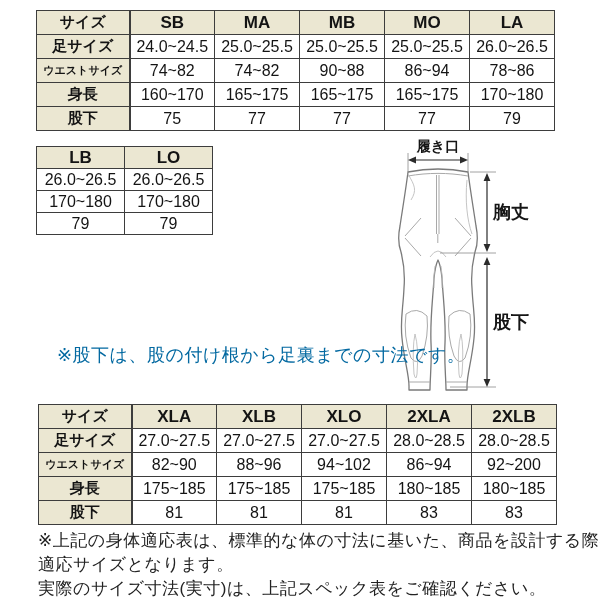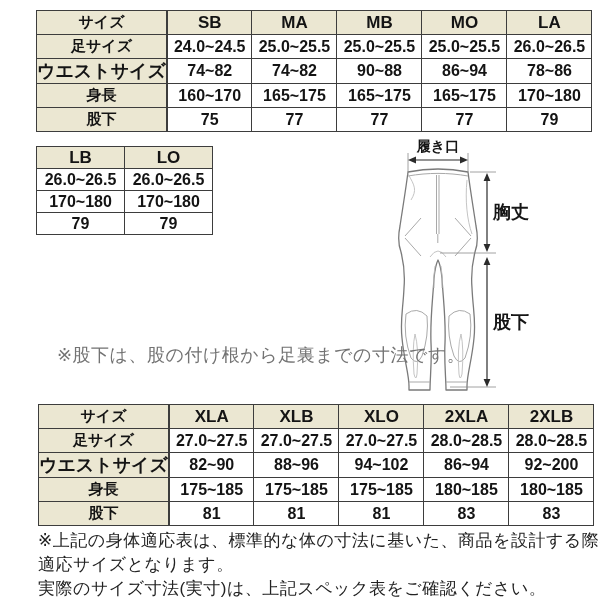--- a/index.html
+++ b/index.html
@@ -14,27 +14,27 @@
   .t1 th,.t1 td{height:23px;}
   .t2{left:36px;top:146px;padding-left:48px;}
   .t2 th,.t2 td{height:21px;}
   .t3{left:38px;top:404px;}
   .t3 th,.t3 td{height:23px;}
   .c-lbl{width:93px;}
   .c-val{width:85px;}
   .c-v2{width:88px;}
   .hdr{background:#ebe7d2;font-weight:bold;font-size:17px;margin-left:44px;}
   .lbl{background:#ebe7d2;font-weight:bold;font-size:15px;}
-  .lbl-sm{font-size:18px;}
-  .val{background:#ffffff;font-size:16px;font-weight:700;}
+  .lbl-sm{font-size:11px;}
+  .val{background:#ffffff;font-size:16px;font-weight:400;}
   .t1 tr > *:nth-child(2),.t3 tr > *:nth-child(2){border-left-width:2px;}
 
   
   .note1{position:absolute;left:57px;top:341px;font-size:18px;line-height:28px;
-         color:#737373;letter-spacing:.5px;}
+         color:#0369a1;letter-spacing:.5px;}
   .note2{position:absolute;left:38px;top:529px;font-size:17px;line-height:24px;
          color:#222;letter-spacing:.5px;}
   .note1 div,.note2 div{white-space:nowrap;}
 
   
   .fig{position:absolute;left:395px;top:138px;width:150px;height:262px;}
   .fig text{font-family:"Liberation Sans","DejaVu Sans",sans-serif;
             font-weight:bold;fill:#151515;}
   .outline{fill:#ffffff;stroke:#7a7a7a;stroke-width:1.3;stroke-linejoin:round;}
   .seam{fill:none;stroke:#a9a9a9;stroke-width:1;}

